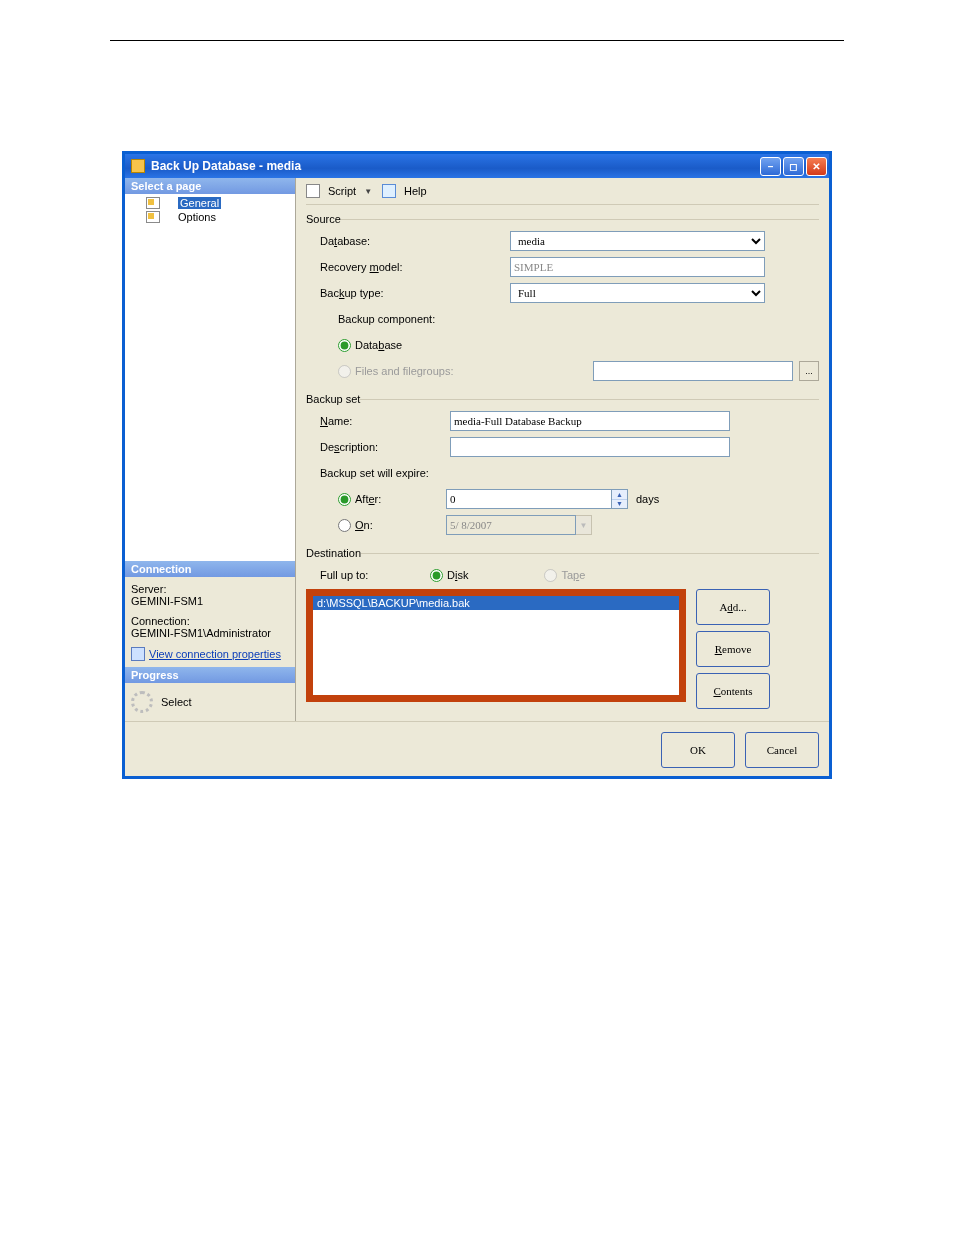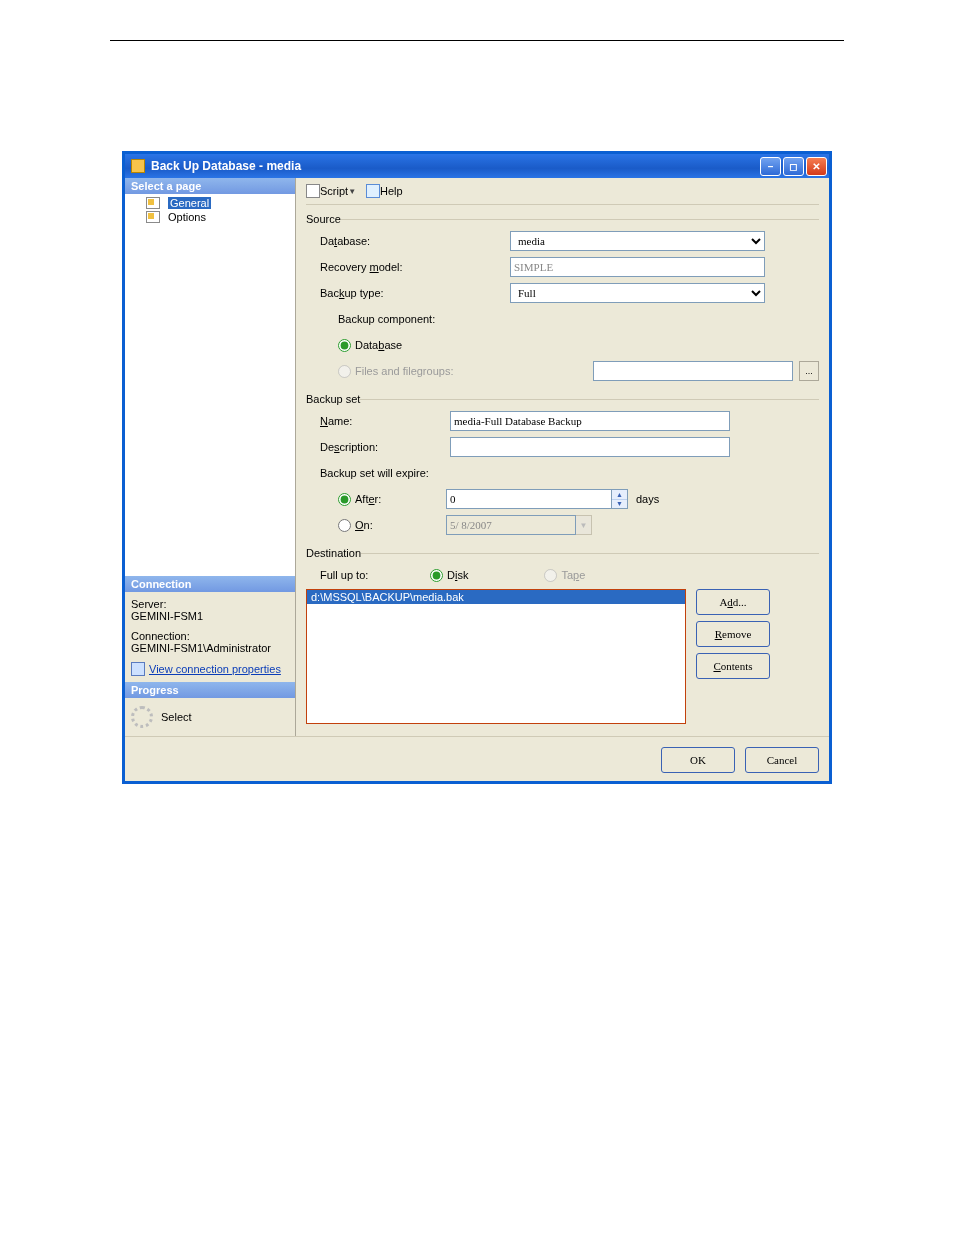--- a/index.html
+++ b/index.html
@@ -10,35 +10,35 @@
   .titlebar .ticon { width:14px; height:14px; background:#f7c34b; border:1px solid #b88500; margin-right:6px; }
   .winbuttons { margin-left:auto; display:flex; gap:2px; }
   .winbtn { width:21px; height:19px; border:1px solid #fff; border-radius:3px; display:flex; align-items:center; justify-content:center; font-size:10px; font-family:Arial; font-weight:bold; cursor:default; }
   .winbtn.close { background: linear-gradient(to bottom,#f67d50,#d33a1a); color:#fff; }
   .winbtn.blue  { background: linear-gradient(to bottom,#72a3f0,#2e6ad6); color:#fff; }
   .dcontent { display:flex; }
   .leftpane { width:171px; background:#ece9d8; border-right:1px solid #aca899; display:flex; flex-direction:column; }
   .lp-header { background: linear-gradient(to bottom,#8fb6ec,#7299e2); color:#fff; font-weight:bold; padding:2px 6px; }
   .lp-body { padding:2px 6px; background:#fff; }
   .lp-body.ece { background:#ece9d8; }
-  .lp-item { display:flex; align-items:center; gap:8px; padding:1px 15px; }
+  .lp-item { display:flex; align-items:center; gap:18px; padding:1px 15px; }
   .pg-icon { width:14px; height:12px; background:#fff; border:1px solid #8a8a8a; position:relative; }
   .pg-icon::after{content:""; position:absolute; left:1px; top:1px; width:6px; height:6px; background:#f0c040;}
   .lp-item.selected span.lbl { background:#2a6ac2; color:#fff; padding:0 2px; }
   .conn-body { padding:6px 6px; }
   .conn-row { margin-bottom:8px; }
   .linkrow { display:flex; align-items:center; gap:4px; }
   .linkrow a { color:#0b3db8; }
   .link-icon{ width:14px; height:14px; background:#cde1ff; border:1px solid #5a7bbf;}
   .prog-body { padding:8px 6px; display:flex; align-items:center; gap:8px; }
   .spinner { width:22px; height:22px; border:3px dotted #bdbdbd; border-radius:50%; }
   .lp-flex { flex:1; }
   .rightpane { flex:1; background:#ece9d8; padding:4px 10px 10px 10px; display:flex; flex-direction:column; }
   .toolbar { display:flex; align-items:center; gap:10px; padding:2px 0 6px 0; border-bottom:1px solid #cfcab6; }
-  .tbtn { display:flex; align-items:center; gap:0; }
+  .tbtn { display:flex; align-items:center; gap:8px; }
   .ticon-sm{ width:14px; height:14px; border:1px solid #888; background:#fff;}
   .ticon-sm.help{ background:#dff0ff; border-color:#5a8cd6;}
   .caret { font-size:8px; color:#444; }
   .fieldset { margin-top:8px; }
   .fs-title { display:flex; align-items:center; margin-bottom:4px; }
   .fs-title .line { flex:1; height:1px; background:#cfcab6; }
   .fs-body { padding-left:14px; }
   .row { display:flex; align-items:center; min-height:24px; margin:2px 0; }
   .row .lab { width:190px; }
   .row .lab.sm { width:110px; }
@@ -53,24 +53,24 @@
   input[type=radio]:disabled { accent-color:#aaa; }
   .spin-wrap { display:flex; }
   .spin-wrap input { width:166px; }
   .spinner-btns { width:16px; border:1px solid #7f9db9; border-left:none; background:#e6eefc; display:flex; flex-direction:column; }
   .spinner-btns div { flex:1; display:flex; align-items:center; justify-content:center; font-size:7px; color:#3a62b4; line-height:1; }
   .spinner-btns div + div { border-top:1px solid #bcd0ee;}
   .datebox { display:flex; }
   .datebox input { width:130px; background:#ece9d8; color:#888;}
   .datebox .dd { width:16px; border:1px solid #c7c2b0; border-left:none; background:#e9e6da; display:flex; align-items:center; justify-content:center; font-size:8px; color:#bbb;}
   .sqbtn { width:20px; height:20px; border:1px solid #aca899; background:#ece9d8; display:flex; align-items:center; justify-content:center; margin-left:6px; font-size:9px;}
-  .destlist { width:380px; height:135px; border:1px solid #c2410c; background:#fff; }
+  .destlist { width:380px; height:113px; border:7px solid #c2410c; background:#fff; }
   .destlist .selrow { background:#2a6ac2; color:#fff; padding:1px 4px; }
   .destbtns { display:flex; flex-direction:column; gap:6px; margin-left:10px;}
-  .btn { min-width:74px; height:26px; border:1px solid #3a62b4; background:#ece9d8; padding:0 10px; font-family:Tahoma; font-size:11px; border-radius:3px; cursor:default; }
+  .btn { min-width:74px; height:36px; border:1px solid #3a62b4; background:#ece9d8; padding:0 10px; font-family:Tahoma; font-size:11px; border-radius:3px; cursor:default; }
   .bottombar { border-top:1px solid #cfcab6; padding:10px 10px 8px 10px; display:flex; justify-content:flex-end; gap:10px; background:#ece9d8; }
   .disabled-text { color:#9a9a9a; }
   u.accel{ text-decoration:underline; }
 </style>
 </head>
 <body>
 
 <div class="page-rule"></div>
 
 <div class="dialog-wrap">

